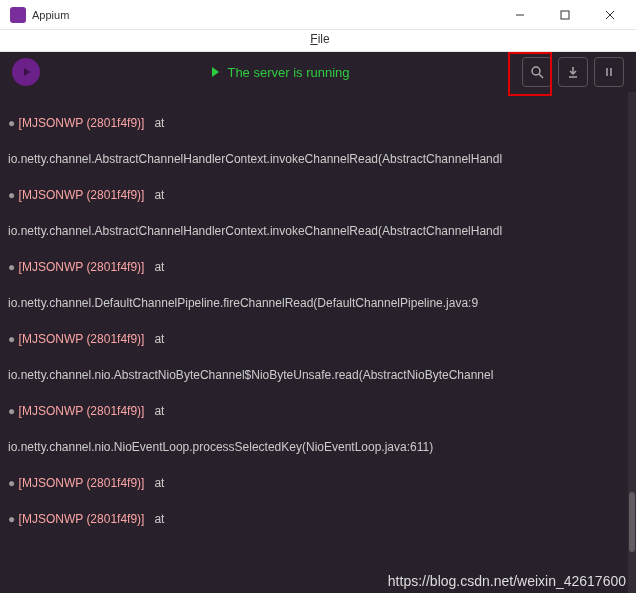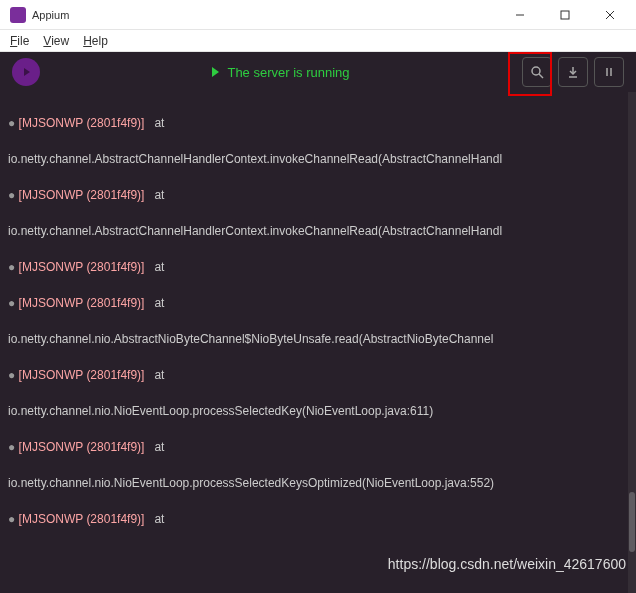--- a/index.html
+++ b/index.html
@@ -2,37 +2,37 @@
 <html><head>
   <meta charset="utf-8">
   <style>
     * { margin: 0; padding: 0; box-sizing: border-box; font-family: "Segoe UI", Arial, sans-serif; }
     body { width: 636px; height: 593px; background: #fff; overflow: hidden; position: relative; }
     .titlebar { height: 30px; display: flex; align-items: center; padding: 0 4px; background: #fff; border-bottom: 1px solid #e5e5e5; }
     .titlebar .appicon { width: 16px; height: 16px; background: #7a2e9b; border-radius: 3px; margin: 0 6px; }
     .titlebar .title { font-size: 11px; flex: 1; color: #333; }
     .titlebar .winbtn { width: 45px; height: 28px; display: flex; align-items: center; justify-content: center; font-size: 14px; color: #333; }
     .winbtn svg { stroke: #333; }
-    .menubar { height: 22px; display: flex; align-items: center; gap: 2px; padding-left: 4px; background: #fff; border-bottom: 1px solid #e5e5e5; font-size: 12px; color: #333; }
+    .menubar { height: 22px; display: flex; align-items: center; gap: 2px; padding-left: 4px; background: #fff; border-bottom: 1px solid #e5e5e5; font-size: 12px; color: #333; flex-direction: column; }
     .menubar .menuitem { padding: 2px 6px; }
     .menubar .menuitem u { text-decoration: underline; }
     .content { background: #28202a; height: calc(593px - 30px - 22px); position: relative; }
     .toolbar { height: 40px; display: flex; align-items: center; padding: 0 12px; }
     .recbtn { width: 28px; height: 28px; border-radius: 50%; background: #6a1f89; display: flex; align-items: center; justify-content: center; }
     .recbtn .inner { width: 0; height: 0; border-left: 6px solid #3a1248; border-top: 4px solid transparent; border-bottom: 4px solid transparent; margin-left: 2px; }
     .status { flex: 1; display: flex; align-items: center; justify-content: center; gap: 8px; color: #2ecc40; font-size: 13px; }
     .status .dot { width: 0; height: 0; border-left: 7px solid #2ecc40; border-top: 5px solid transparent; border-bottom: 5px solid transparent; }
     .tbtns { display: flex; gap: 6px; }
     .tbtn { width: 30px; height: 30px; border: 1px solid #555; border-radius: 4px; display: flex; align-items: center; justify-content: center; }
     .tbtn svg { stroke: #aaa; fill: none; stroke-width: 1.5; }
     .hl-search { position: absolute; top: 0px; left: 508px; width: 44px; height: 44px; border: 2px solid #e10000; pointer-events: none; z-index: 5; }
     .log { font-family: "Consolas","Courier New",monospace; font-size: 12px; color: #ccc; padding: 4px 8px 4px 8px; line-height: 18px; white-space: pre; overflow: hidden; }
     .purple { color: #fca5a5; }
     .bullet { color: #999; }
-    .watermark { position: absolute; right: 10px; bottom: 21px; color: #ddd; font-size: 14px; font-family: Arial, sans-serif; }
+    .watermark { position: absolute; right: 10px; bottom: 4px; color: #ddd; font-size: 14px; font-family: Arial, sans-serif; }
     .scrollbar { position: absolute; right: 0; top: 40px; bottom: 0; width: 8px; background: rgba(120,120,120,0.15); }
     .scrollthumb { position: absolute; left: 1px; width: 6px; top: 400px; height: 60px; background: rgba(180,180,180,0.35); border-radius: 3px; }
     .contentline { height: 18px; }
   </style>
 </head>
 <body>
 
 <div class="titlebar">
   <div class="appicon"></div>
   <div class="title">Appium</div>
@@ -92,26 +92,26 @@
     </div>
   </div>
   <div class="hl-search"></div>
 
   <div class="log">
 <div class="contentline"><span class="bullet">● </span><span class="purple">[MJSONWP (2801f4f9)]</span>   <span>at</span></div>
 <div class="contentline"><span>io.netty.channel.AbstractChannelHandlerContext.invokeChannelRead(AbstractChannelHandl</span></div>
 <div class="contentline"><span class="bullet">● </span><span class="purple">[MJSONWP (2801f4f9)]</span>   <span>at</span></div>
 <div class="contentline"><span>io.netty.channel.AbstractChannelHandlerContext.invokeChannelRead(AbstractChannelHandl</span></div>
 <div class="contentline"><span class="bullet">● </span><span class="purple">[MJSONWP (2801f4f9)]</span>   <span>at</span></div>
+<div class="contentline"><span>io.netty.channel.DefaultChannelPipeline.fireChannelRead(DefaultChannelPipeline.java:9</span></div>
 <div class="contentline"><span class="bullet">● </span><span class="purple">[MJSONWP (2801f4f9)]</span>   <span>at</span></div>
 <div class="contentline"><span>io.netty.channel.nio.AbstractNioByteChannel$NioByteUnsafe.read(AbstractNioByteChannel</span></div>
 <div class="contentline"><span class="bullet">● </span><span class="purple">[MJSONWP (2801f4f9)]</span>   <span>at</span></div>
 <div class="contentline"><span>io.netty.channel.nio.NioEventLoop.processSelectedKey(NioEventLoop.java:611)</span></div>
 <div class="contentline"><span class="bullet">● </span><span class="purple">[MJSONWP (2801f4f9)]</span>   <span>at</span></div>
-<div class="contentline"><span>io.netty.channel.nio.NioEventLoop.processSelectedKeysOptimized(NioEventLoop.java:552)</span></div>
 <div class="contentline"><span class="bullet">● </span><span class="purple">[MJSONWP (2801f4f9)]</span>   <span>at</span></div>
 
 
 
 
 
 
 
 
 

